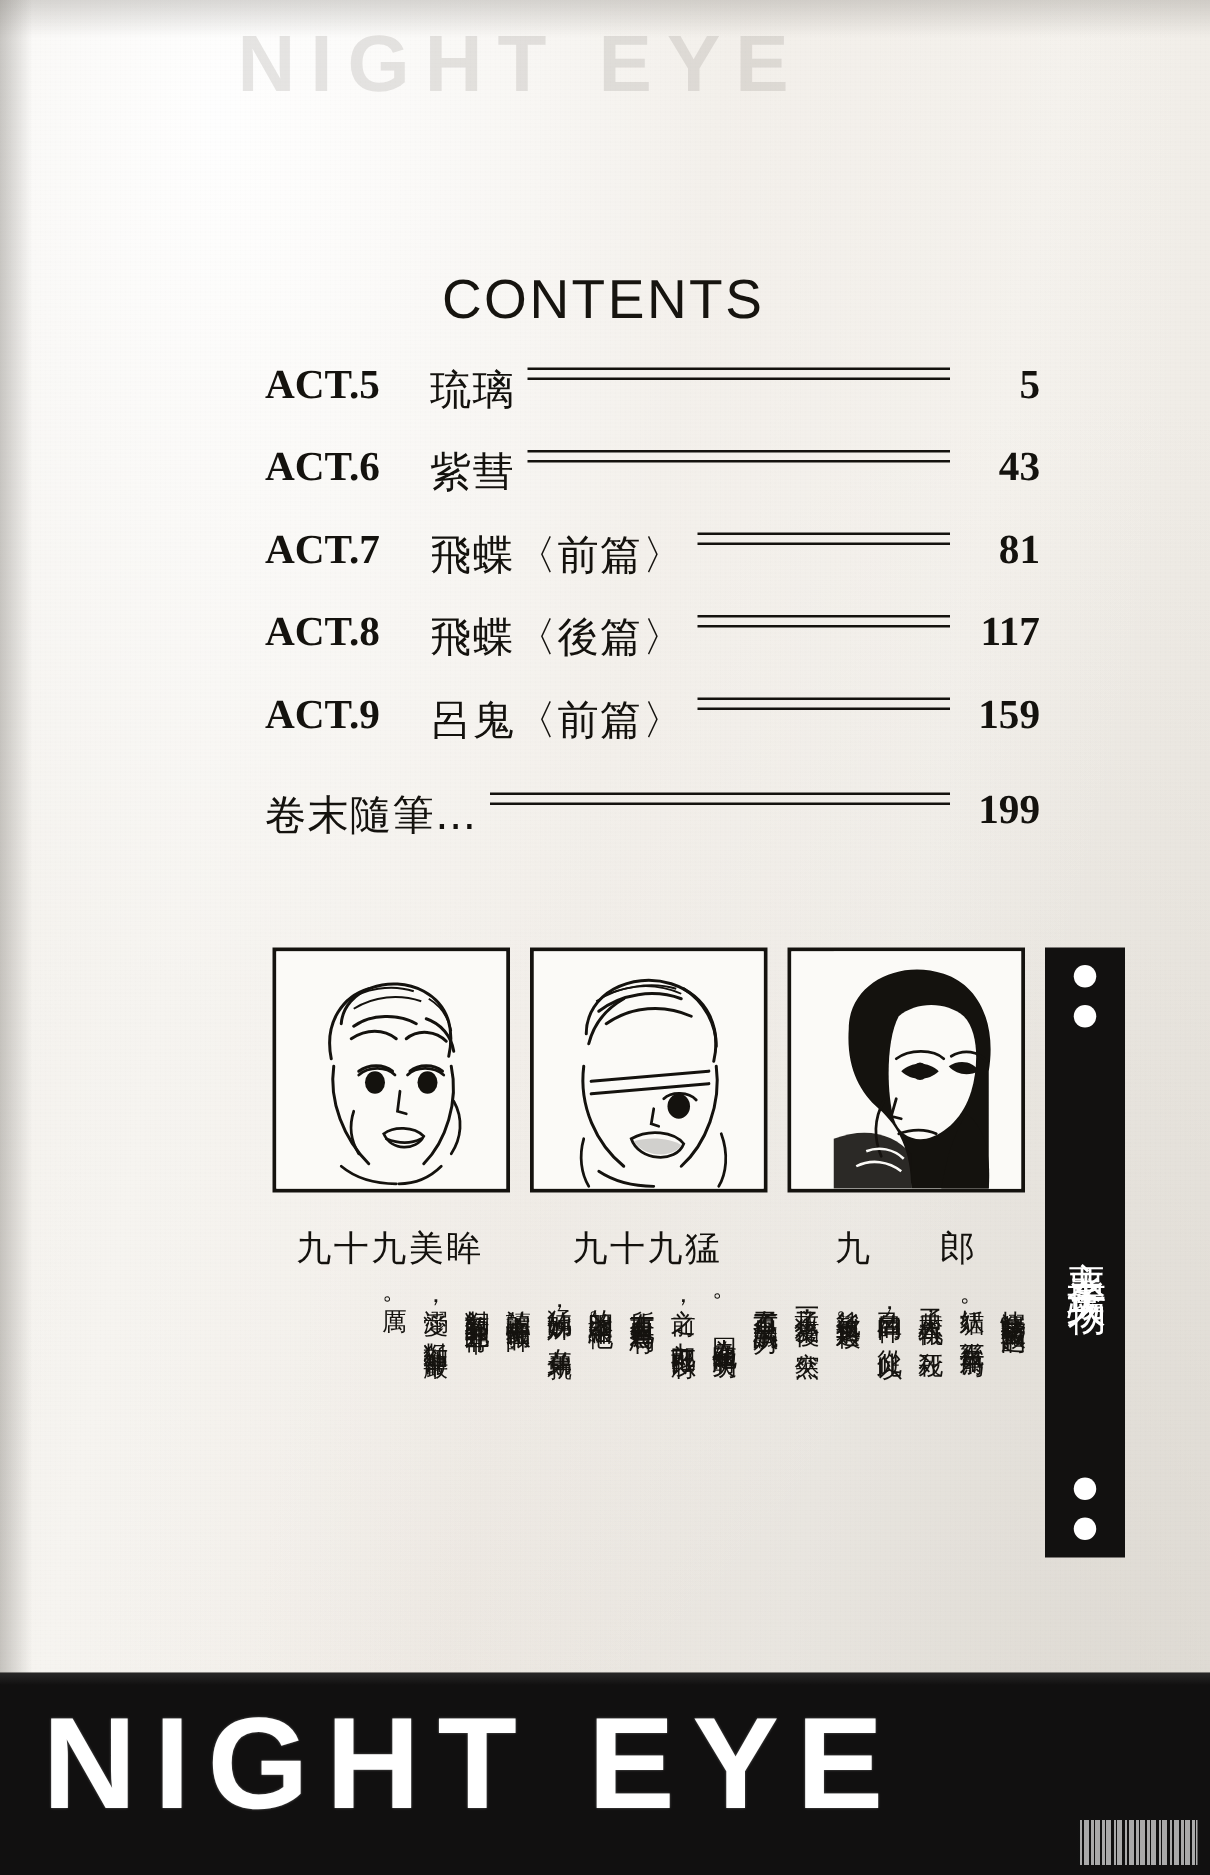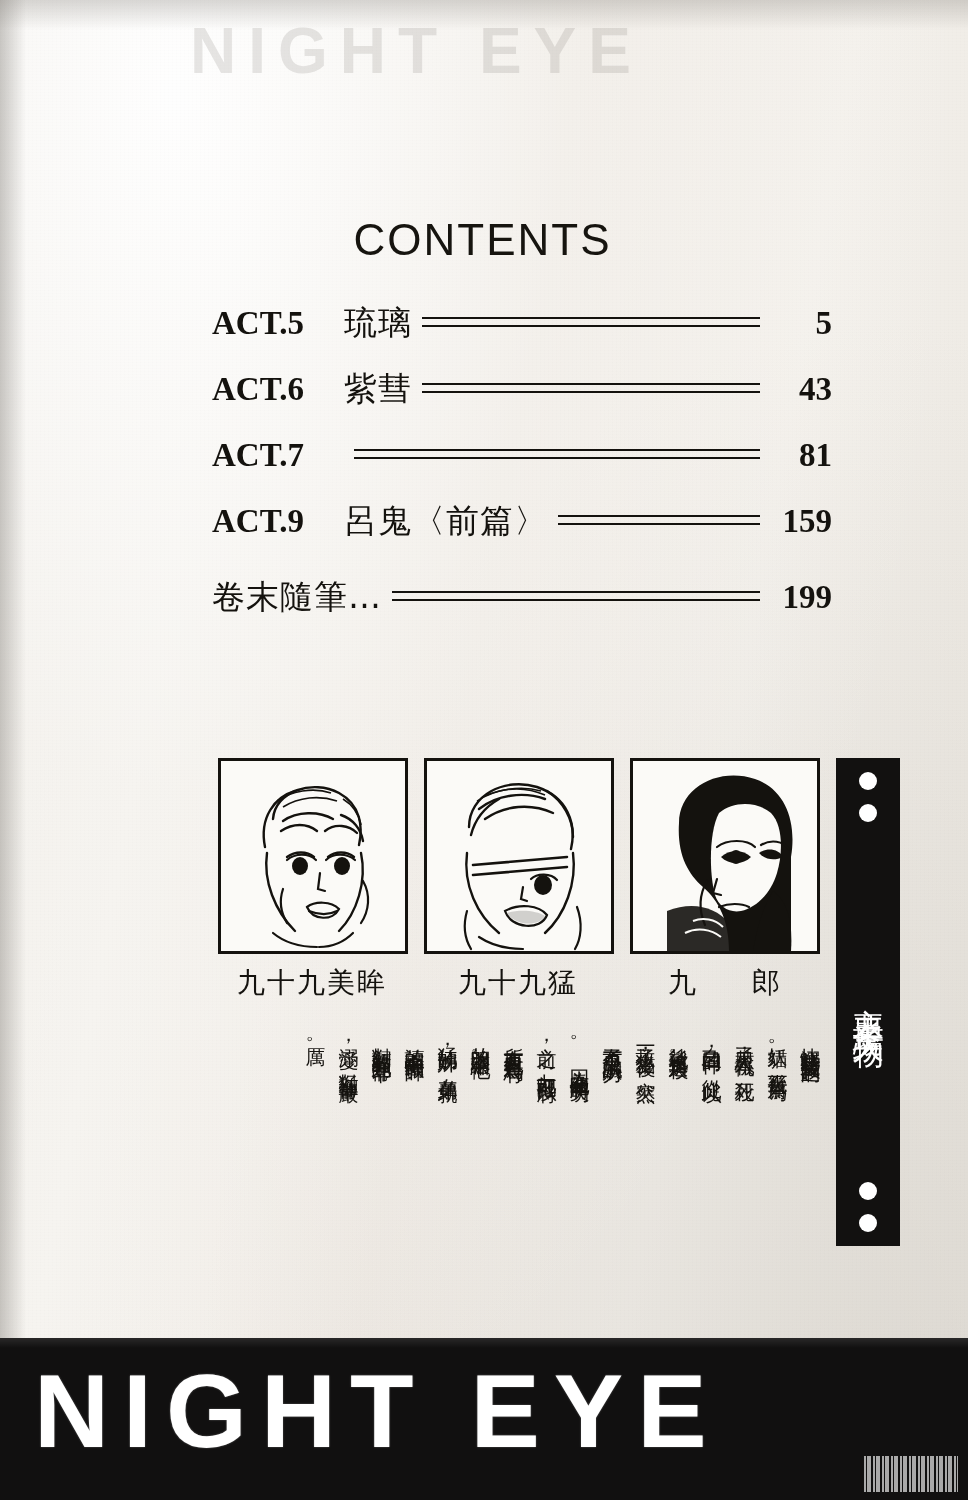--- a/index.html
+++ b/index.html
@@ -78,21 +78,21 @@
 
   
   .toc {
     position: absolute;
     top: 290px;
     left: 212px;
     width: 620px;
   }
   .toc-row {
     display: flex;
-    align-items: center;
+    align-items: flex-start;
     height: 66px;
   }
   .toc-act {
     font-family: "Liberation Serif", serif;
     font-weight: bold;
     font-size: 33px;
     color: #14120e;
     width: 132px;
     flex: none;
     letter-spacing: 0px;
@@ -153,21 +153,21 @@
   .portrait {
     width: 184px;
     height: 190px;
     border: 3px solid #14120e;
     background: #fbfaf7;
     position: relative;
     overflow: hidden;
   }
   .portrait svg { display: block; width: 100%; height: 100%; }
   .char-name {
-    margin-top: 10px;
+    margin-top: 26px;
     text-align: center;
     font-family: "DejaVu Sans", sans-serif;
     font-size: 28px;
     color: #14120e;
     letter-spacing: 2px;
     white-space: nowrap;
   }
   .char-name.spaced { letter-spacing: 14px; padding-left: 14px; }
 
   
@@ -292,24 +292,31 @@
 
   <div class="toc-row">
     <span class="toc-act">ACT.6</span>
     <span class="toc-title">紫彗</span>
     <span class="toc-leader"></span>
     <span class="toc-page">43</span>
   </div>
 
   <div class="toc-row">
     <span class="toc-act">ACT.7</span>
+    <span class="toc-title">飛蝶〈前篇〉</span>
     <span class="toc-leader"></span>
     <span class="toc-page">81</span>
   </div>
 
+  <div class="toc-row">
+    <span class="toc-act">ACT.8</span>
+    <span class="toc-title">飛蝶〈後篇〉</span>
+    <span class="toc-leader"></span>
+    <span class="toc-page">117</span>
+  </div>
 
   <div class="toc-row">
     <span class="toc-act">ACT.9</span>
     <span class="toc-title">呂鬼〈前篇〉</span>
     <span class="toc-leader"></span>
     <span class="toc-page">159</span>
   </div>
 
   <div class="toc-row essay">
     <span class="toc-act">卷末隨筆…</span>

